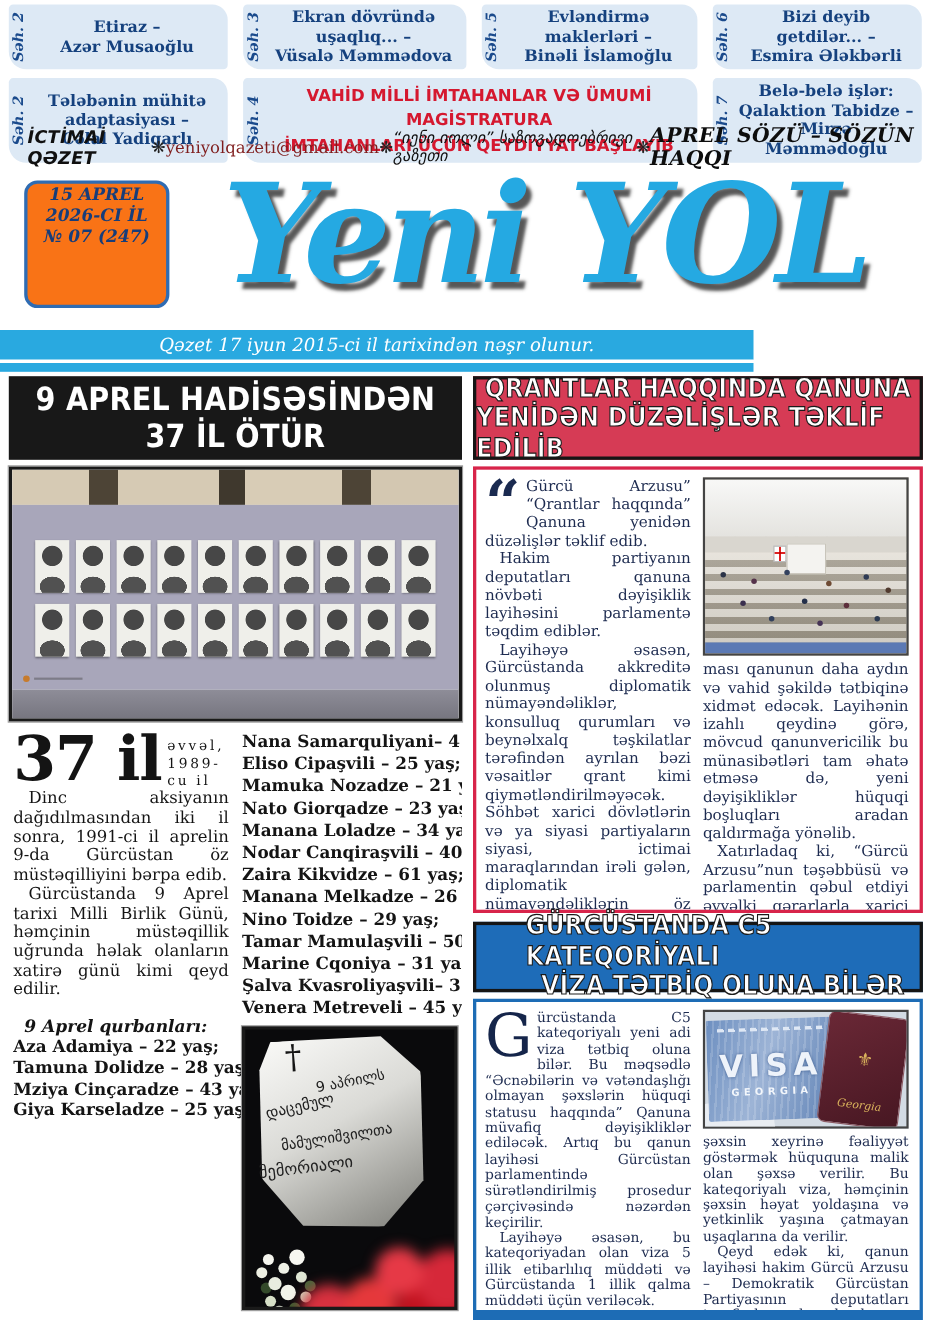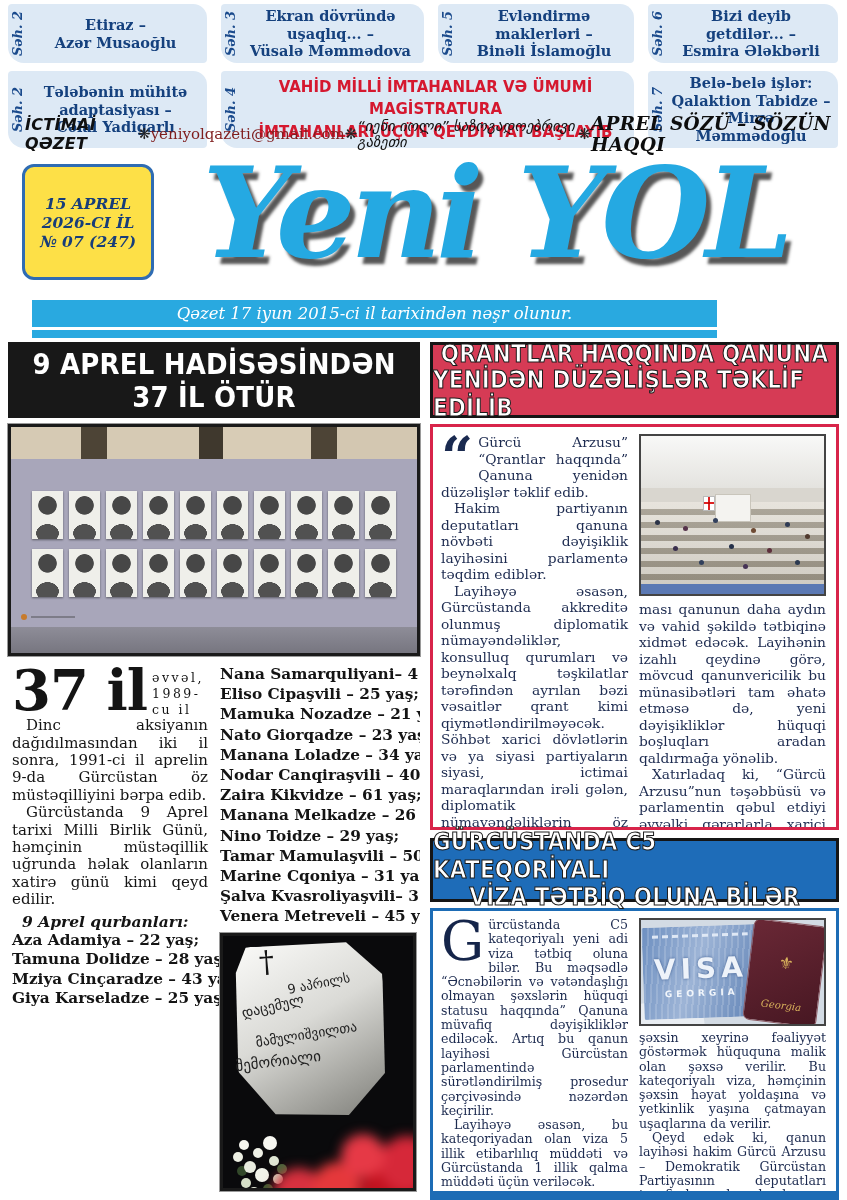--- a/index.html
+++ b/index.html
@@ -26,42 +26,42 @@
            align-items:center;justify-content:space-between;margin-left:15px;}
   .ib-type{font-family:"DejaVu Sans","Liberation Sans",sans-serif;font-weight:bold;
            font-style:italic;font-size:16px;color:#101010;letter-spacing:.3px;}
   .ib-sep{font-size:15px;color:#222;}
   .ib-email{font-size:15px;color:#7f1d1d;}
   .ib-geo{font-family:"DejaVu Sans",sans-serif;font-style:italic;font-size:14.5px;color:#111;}
   .ib-motto{font-weight:bold;font-style:italic;font-size:18.5px;color:#0d0d0d;letter-spacing:.3px;}
 
   
   .masthead{position:absolute;top:150px;left:0;width:847px;height:150px;}
-  .datebox{position:absolute;left:22px;top:14px;width:126px;height:110px;background:#fde047;
+  .datebox{position:absolute;left:22px;top:14px;width:126px;height:110px;background:#f97316;
            border:3px solid #2f6cb3;border-radius:12px;display:flex;flex-direction:column;
-           justify-content:center;align-items:center;}
+           justify-content:flex-start;align-items:center;}
   .datebox div{font-weight:bold;font-style:italic;font-size:15.5px;color:#173d7a;}
   .mast-title{position:absolute;left:148px;right:4px;top:-22px;height:170px;display:flex;
            align-items:center;justify-content:center;font-style:italic;font-weight:bold;
            font-size:125px;letter-spacing:-5px;color:#25a9e2;white-space:nowrap;
            text-shadow:5px 7px 3px rgba(45,45,45,.8);}
 
-  .substrip{position:absolute;top:300px;left:0;width:685px;margin-left:32px;}
+  .substrip{position:absolute;top:300px;left:0;width:685px;}
   .substrip .s1{height:27px;background:#29a9e0;display:flex;align-items:center;justify-content:center;}
   .substrip .s1 span{color:#fff;font-style:italic;font-size:16.5px;}
   .substrip .s2{height:3px;background:#fff;}
   .substrip .s3{height:8px;background:#29a9e0;}
 
   
   .hl{display:flex;flex-direction:column;align-items:center;justify-content:center;gap:3px;
       font-family:"DejaVu Sans","Liberation Sans",sans-serif;font-weight:bold;color:#fff;}
   .hl span{display:inline-block;transform:scaleY(1.12);letter-spacing:.2px;}
   .hl-black{background:#181818;height:76px;font-size:26px;}
   .hl-red{background:#d63b55;border:3px solid #151515;height:70px;font-size:21.5px;}
-  .hl-blue{background:#1e6cb8;border:3px solid #151515;height:58px;font-size:21.5px;}
+  .hl-blue{background:#1e6cb8;border:3px solid #151515;height:58px;font-size:21.5px;padding-left:45px;}
   .hl-red span,.hl-blue span{-webkit-text-stroke:1px #1b1b1b;}
 
   
   .left-col{position:absolute;left:8px;top:342px;width:412px;height:858px;}
   .right-col{position:absolute;left:430px;top:342px;width:409px;height:858px;}
 
   
   .photo-frame{border:3px solid #1a1a1a;outline:1px solid #9a9a9a;position:relative;overflow:hidden;}
   .memorial{margin-top:6px;height:226px;}
   .mem-building{height:32px;background:
@@ -82,21 +82,21 @@
   
   .left-body{margin-top:6px;display:flex;gap:12px;padding:2px 4px 0 4px;height:584px;
       border-bottom:4px solid #141414;box-sizing:border-box;overflow:hidden;}
   .lb-col{width:196px;color:#141414;}
   .dropline{display:flex;align-items:flex-end;}
   .drop-big{font-size:56px;font-weight:bold;line-height:.95;letter-spacing:-1px;white-space:nowrap;}
   .drop-side{margin-left:5px;padding-top:4px;}
   .drop-side div{font-size:12.5px;letter-spacing:2.5px;line-height:1.25;}
   .lb-col p{margin:0;font-size:15px;line-height:17.4px;text-align:justify;}
   .lb-col p.ind{text-indent:14px;}
-  .victims-head{font-weight:bold;font-style:italic;font-size:15.5px;margin-top:3px;text-indent:10px;}
+  .victims-head{font-weight:bold;font-style:italic;font-size:15.5px;margin-top:14px;text-indent:10px;}
   .vlist div{font-weight:bold;font-size:15.3px;line-height:19.6px;white-space:nowrap;}
   .vlist2 div{line-height:20.2px;}
 
   
   .stone-photo{margin-top:6px;height:252px;background:#0a0a0c;}
   .stone{position:absolute;left:12px;top:6px;width:152px;height:176px;transform:rotate(-5deg);
       background:linear-gradient(155deg,#fafaf8 0%,#dadad6 45%,#a8a8a3 75%,#7e7e79 100%);
       clip-path:polygon(12% 0,78% 2%,100% 22%,96% 78%,70% 100%,22% 96%,0 70%,4% 14%);}
   .stone-cross{position:absolute;left:36px;top:8px;font-size:30px;color:#151515;transform:rotate(-4deg);}
   .g1{position:absolute;left:64px;top:40px;font-family:"DejaVu Sans",sans-serif;font-size:13px;color:#1e1e1e;transform:rotate(-11deg);}

